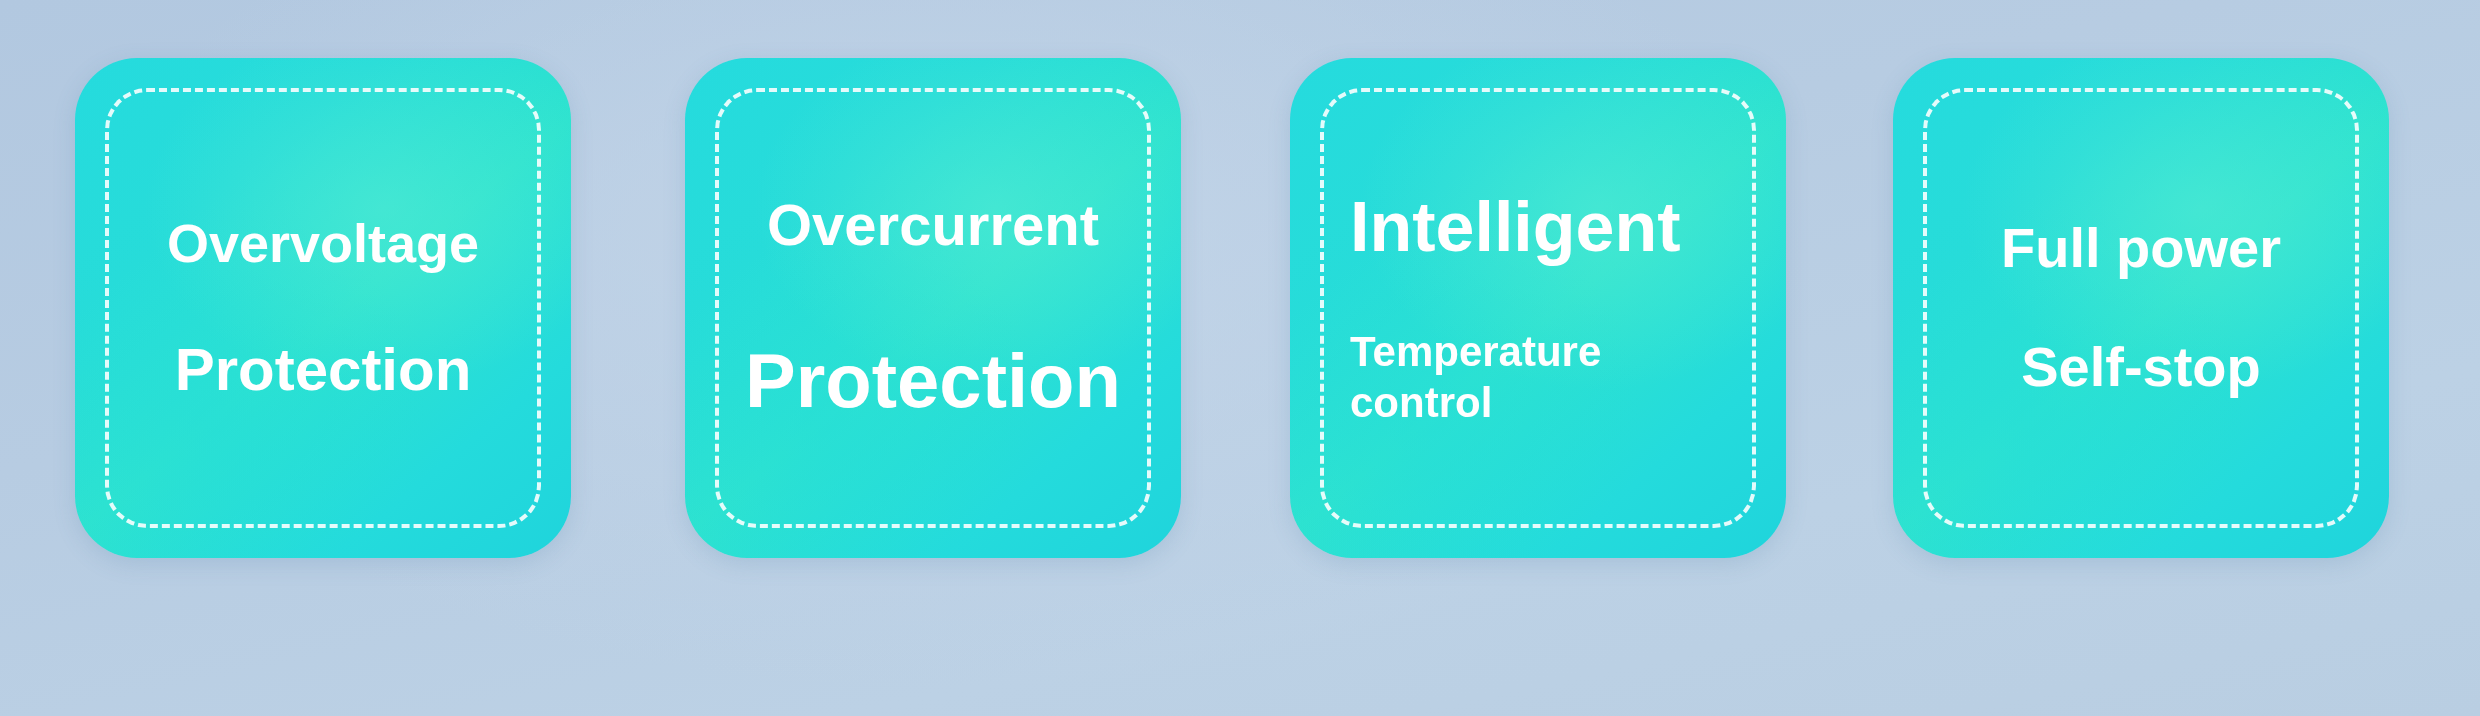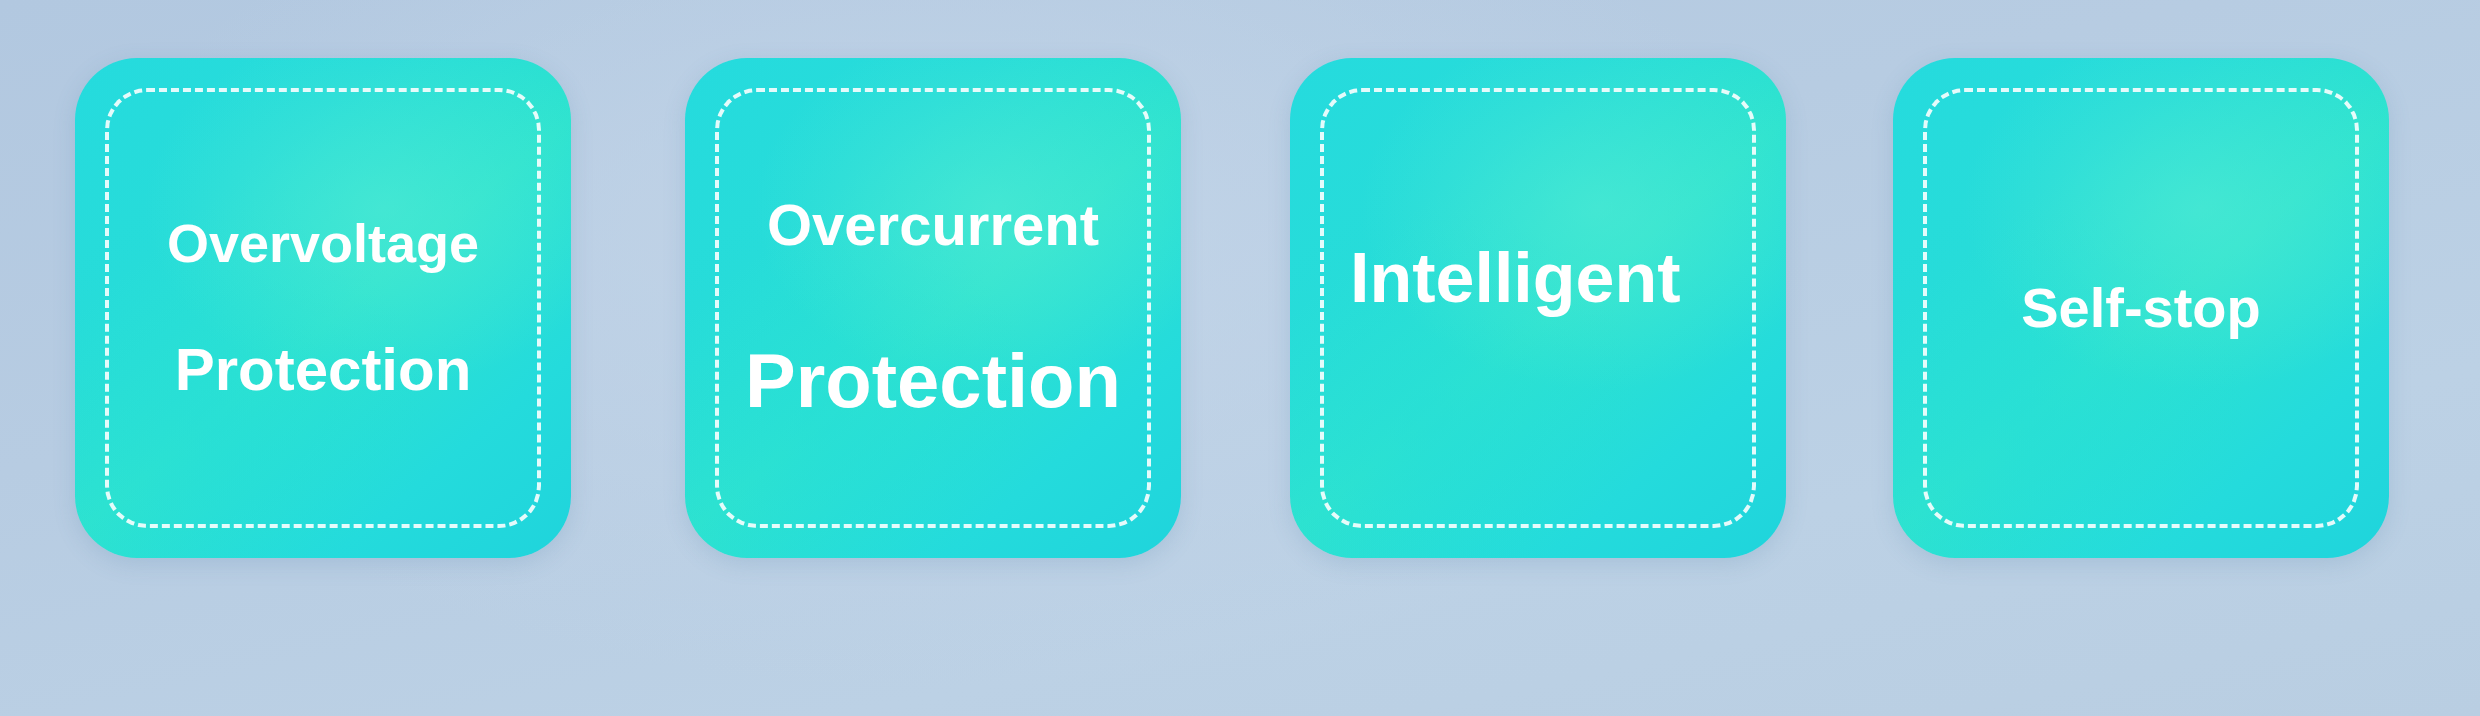--- a/index.html
+++ b/index.html
@@ -107,23 +107,25 @@
     <div class="card-text">
       <span class="line-primary">Overcurrent</span>
       <span class="line-secondary">Protection</span>
     </div>
   </div>
 
   <div class="feature-card card-3">
     <div class="card-dash"></div>
     <div class="card-text">
       <span class="line-primary">Intelligent</span>
+      <span class="line-secondary">Temperature control</span>
     </div>
   </div>
 
   <div class="feature-card card-4">
     <div class="card-dash"></div>
     <div class="card-text">
+      <span class="line-primary">Full power</span>
       <span class="line-secondary">Self-stop</span>
     </div>
   </div>
 
 </div>
 
 </body></html>

